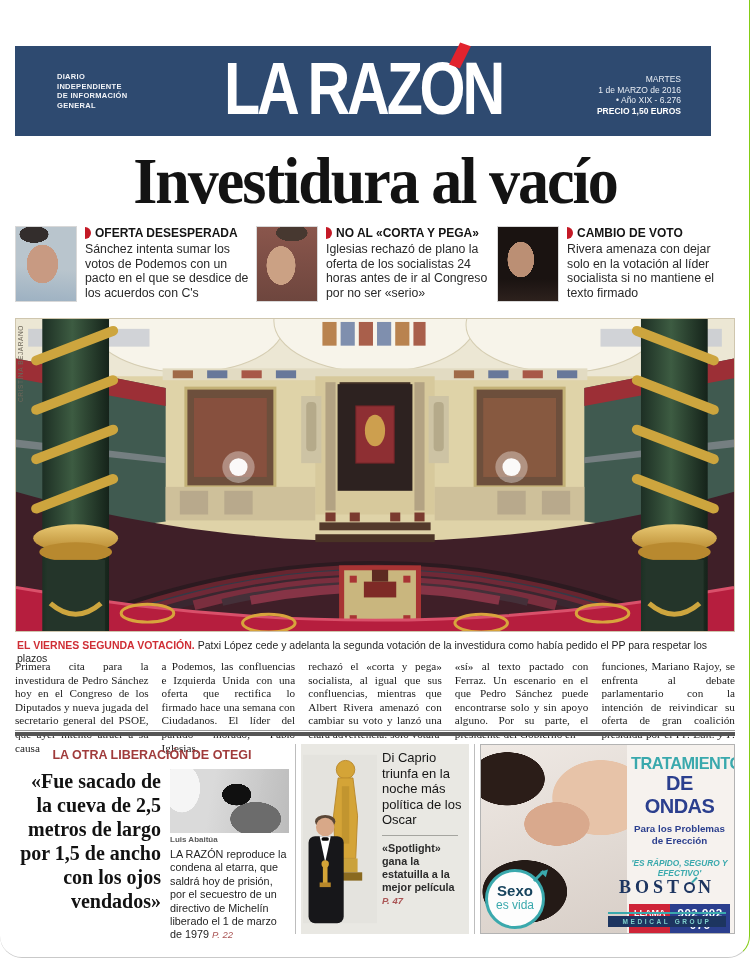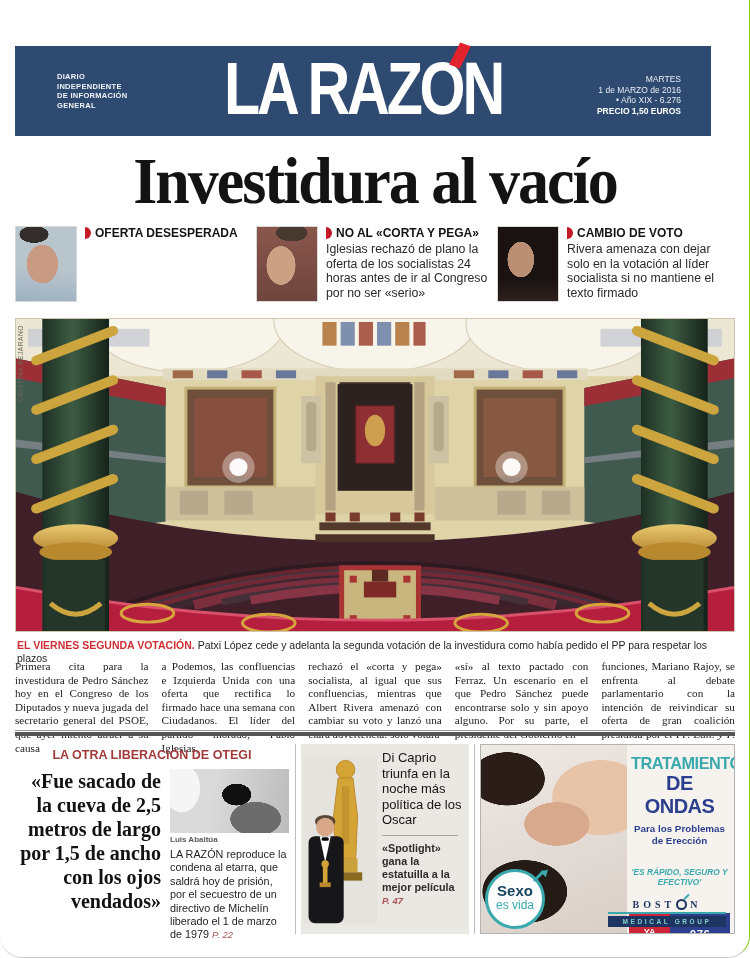--- a/index.html
+++ b/index.html
@@ -91,33 +91,33 @@
       background:
       radial-gradient(ellipse 62px 44px at 18% 18%, #2b1d18 0 60%, rgba(0,0,0,0) 61%),
       radial-gradient(ellipse 70px 52px at 30% 78%, #241a16 0 60%, rgba(0,0,0,0) 61%),
       radial-gradient(ellipse 54px 36px at 52% 42%, #d9a98d 0 60%, rgba(0,0,0,0) 61%),
       radial-gradient(ellipse 80px 62px at 82% 28%, #e7c3a8 0 60%, rgba(0,0,0,0) 61%),
       linear-gradient(160deg,#efe9e4,#d8cfc8); }
   .ad-right { position:absolute; left:148px; right:4px; top:9px; text-align:center; }
   .ad-t1 { font-weight:700; font-size:17px; color:#3aa9ad; letter-spacing:-.5px; transform:scaleX(.96); }
   .ad-t2 { font-weight:700; font-size:20px; color:#2b3f8e; margin-top:-2px; letter-spacing:-.5px; }
   .ad-sub { font-weight:700; font-size:9.8px; line-height:11.5px; color:#2b3f8e; margin-top:5px; }
-  .ad-tag { font-style:italic; font-weight:700; font-size:8.3px; color:#3aa9ad; margin-top:21px; }
+  .ad-tag { font-style:italic; font-weight:700; font-size:8.3px; color:#3aa9ad; margin-top:12px; }
   .ad-cta-row { margin-top:26px; display:flex; justify-content:center; }
   .cta { background:#cf2438; color:#fff; font-weight:700; font-size:9px; padding:4px 5px; }
   .phone { background:#2b3f8e; color:#fff; font-weight:700; font-size:11.5px; padding:2.5px 6px; letter-spacing:.5px; }
   .ad-web { font-weight:700; font-size:9.5px; color:#2b3f8e; letter-spacing:1.2px; margin-top:7px; }
   .sexo-badge { position:absolute; left:4px; bottom:4px; width:60px; height:60px; border:3px solid #3aa9ad; border-radius:50%; background:#fdfdfd; text-align:center; padding-top:11px; z-index:2; }
   .sexo-1 { font-weight:700; font-size:15px; color:#17445e; line-height:15px; }
   .sexo-2 { font-size:12px; color:#3aa9ad; }
   .male-arrow { position:absolute; top:-4px; right:-7px; width:16px; height:16px; }
   .male-arrow::before { content:""; position:absolute; left:2px; bottom:2px; width:14px; height:3px; background:#3aa9ad; transform:rotate(-45deg); transform-origin:left bottom; }
   .male-arrow::after { content:""; position:absolute; right:0; top:0; border-left:7px solid #3aa9ad; border-top:4px solid rgba(0,0,0,0); border-bottom:4px solid rgba(0,0,0,0); transform:rotate(-45deg); }
   .boston { position:absolute; right:8px; bottom:6px; width:118px; text-align:center; z-index:2; }
-  .boston-top { display:flex; justify-content:center; align-items:center; font-family:"Liberation Serif", serif; font-weight:700; font-size:10px; letter-spacing:4px; color:#1d3560; border-bottom:2px solid #3aa9ad; padding-bottom:2px; }
+  .boston-top { display:flex; justify-content:center; align-items:center; font-family:"Liberation Serif", serif; font-weight:700; font-size:18px; letter-spacing:4px; color:#1d3560; border-bottom:2px solid #3aa9ad; padding-bottom:14px; }
   .boston-o-ring { width:11px; height:11px; border:2.5px solid #1d3560; border-radius:50%; display:inline-block; position:relative; margin:0 3px 0 1px; }
   .boston-o-ring::after { content:""; position:absolute; top:-5px; right:-5px; width:7px; height:2px; background:#3aa9ad; transform:rotate(-45deg); }
   .boston-bar { margin-top:2px; background:#1d3560; color:#7fd0cc; font-weight:700; font-size:6.5px; line-height:11px; letter-spacing:2.6px; }
 </style>
 </head>
 <body>
 
 <div class="page">
 
   <header class="masthead">
@@ -141,20 +141,21 @@
   <h1 class="headline">Investidura al vacío</h1>
 
   <section class="substories">
     <article class="substory">
       <div class="thumb thumb-sanchez"></div>
       <div>
         <div class="sub-label">
             <span class="bullet"></span>
             <span>OFERTA DESESPERADA</span>
           </div>
+        <div class="sub-text">Sánchez intenta sumar los votos de Podemos con un pacto en el que se desdice de los acuerdos con C's</div>
       </div>
     </article>
     <article class="substory">
       <div class="thumb thumb-iglesias"></div>
       <div>
         <div class="sub-label">
             <span class="bullet"></span>
             <span>NO AL «CORTA Y PEGA»</span>
           </div>
         <div class="sub-text">Iglesias rechazó de plano la oferta de los socialistas 24 horas antes de ir al Congreso por no ser «serio»</div>

